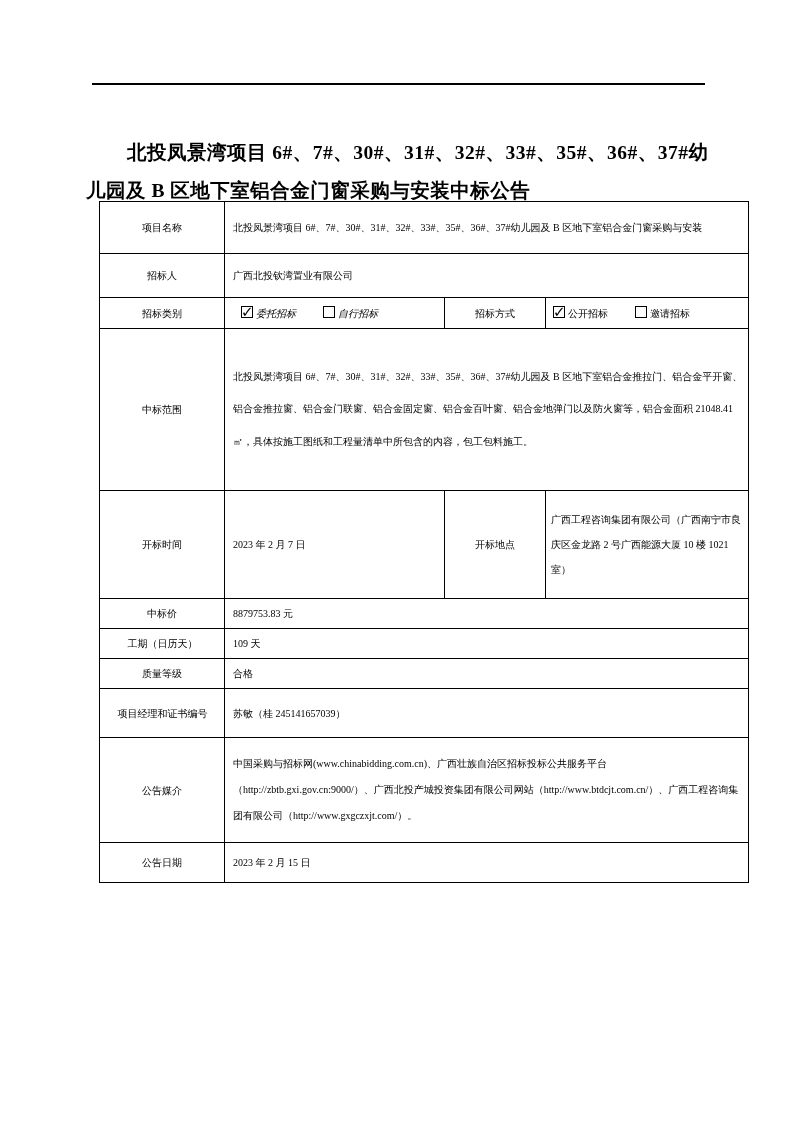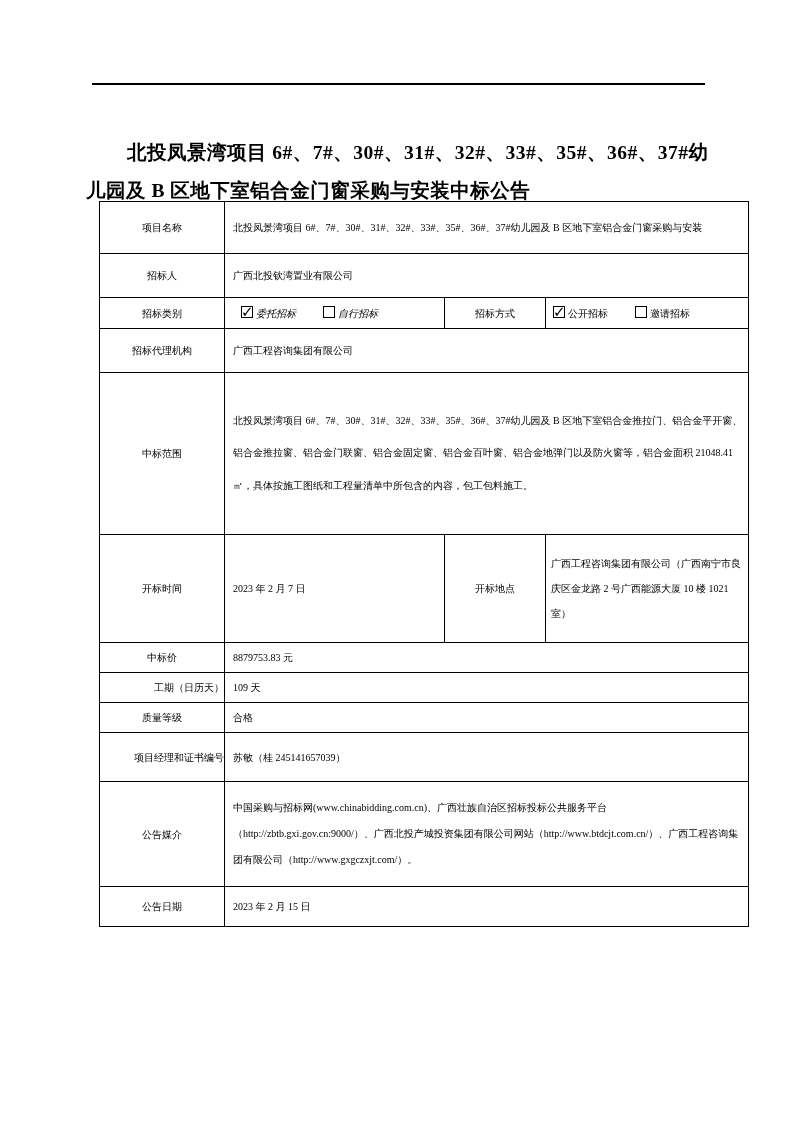--- a/index.html
+++ b/index.html
@@ -22,21 +22,21 @@
     position:absolute; left:83px; top:201px; width:649px;
     border-collapse:collapse; table-layout:fixed;
     font-size:10px;
     margin-left:16px;
   }
   .doc-table td {
     border:1px solid #000; vertical-align:middle;
     line-height:25px; padding:2px 6px;
   }
   td.label { text-align:center; padding:2px 1px; }
-  td.label.tight { text-align:right; padding:2px 0 2px 1px; }
+  td.label.tight { text-align:center; padding:2px 0 2px 1px; }
   td.value { text-align:left; padding:2px 4px 2px 8px; }
   tr.r1{height:52px} tr.r2{height:39px} tr.r3{height:44px} tr.r4{height:31px}
   tr.r5{height:44px} tr.r6{height:162px} tr.r7{height:108px} tr.r8{height:27px}
   tr.r9{height:29px} tr.r10{height:26px} tr.r11{height:26px} tr.r12{height:49px}
   tr.r13{height:105px} tr.r14{height:40px}
   td.scope-cell { line-height:32.5px; }
   td.media-cell { line-height:26px; }
   td.place-cell { line-height:25px; padding:2px 2px 2px 5px; }
   td.cb-cell { padding:2px 2px 2px 16px;font-style:italic; }
   td.cb-cell2 { padding:2px 2px 2px 7px; }
@@ -85,24 +85,20 @@
     <td class="label">招标类别</td>
     <td class="value cb-cell">
       <span class="cb-group cb-gap"><span class="cb checked"></span><span>委托招标</span></span><span class="cb-group"><span class="cb"></span><span>自行招标</span></span>
     </td>
     <td class="label">招标方式</td>
     <td class="value cb-cell2">
       <span class="cb-group cb-gap"><span class="cb checked"></span><span>公开招标</span></span><span class="cb-group"><span class="cb"></span><span>邀请招标</span></span>
     </td>
   </tr>
 
-  <tr class="r5">
-    <td class="label">招标代理机构</td>
-    <td class="value" colspan="3">广西工程咨询集团有限公司</td>
-  </tr>
 
   <tr class="r6">
     <td class="label">中标范围</td>
     <td class="value scope-cell" colspan="3">北投凤景湾项目 6#、7#、30#、31#、32#、33#、35#、36#、37#幼儿园及 B 区地下室铝合金推拉门、铝合金平开窗、铝合金推拉窗、铝合金门联窗、铝合金固定窗、铝合金百叶窗、铝合金地弹门以及防火窗等，铝合金面积 21048.41 ㎡，具体按施工图纸和工程量清单中所包含的内容，包工包料施工。</td>
   </tr>
 
   <tr class="r7">
     <td class="label">开标时间</td>
     <td class="value">2023 年 2 月 7 日</td>
     <td class="label">开标地点</td>

